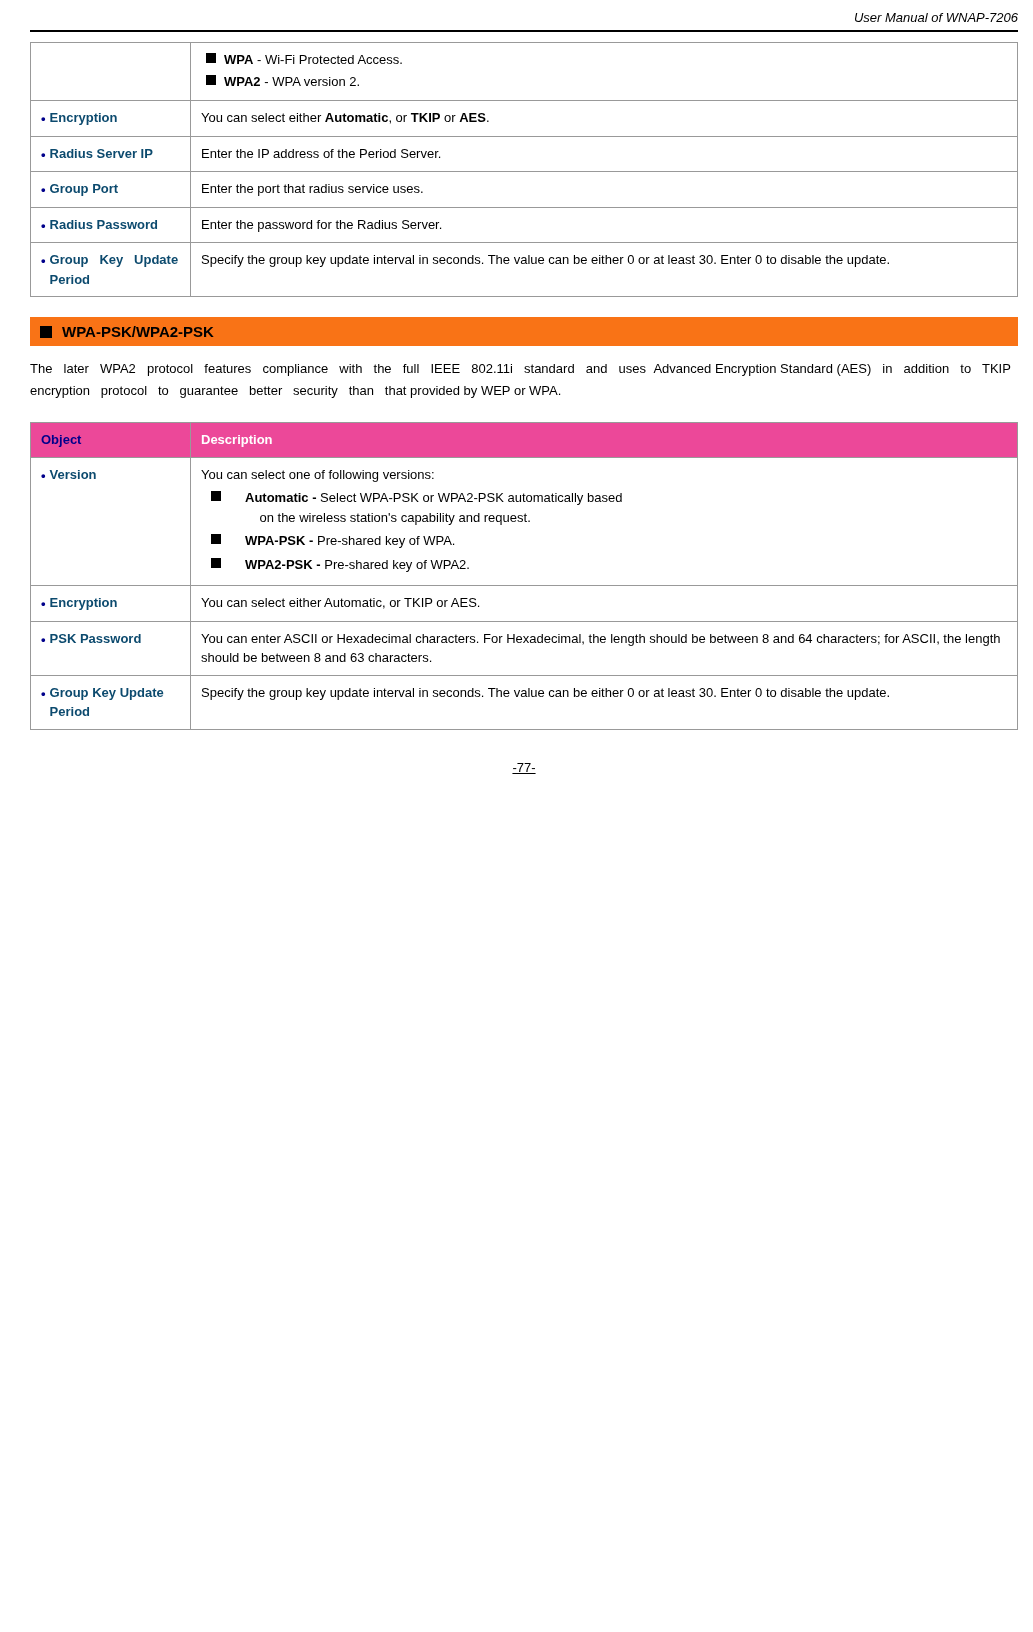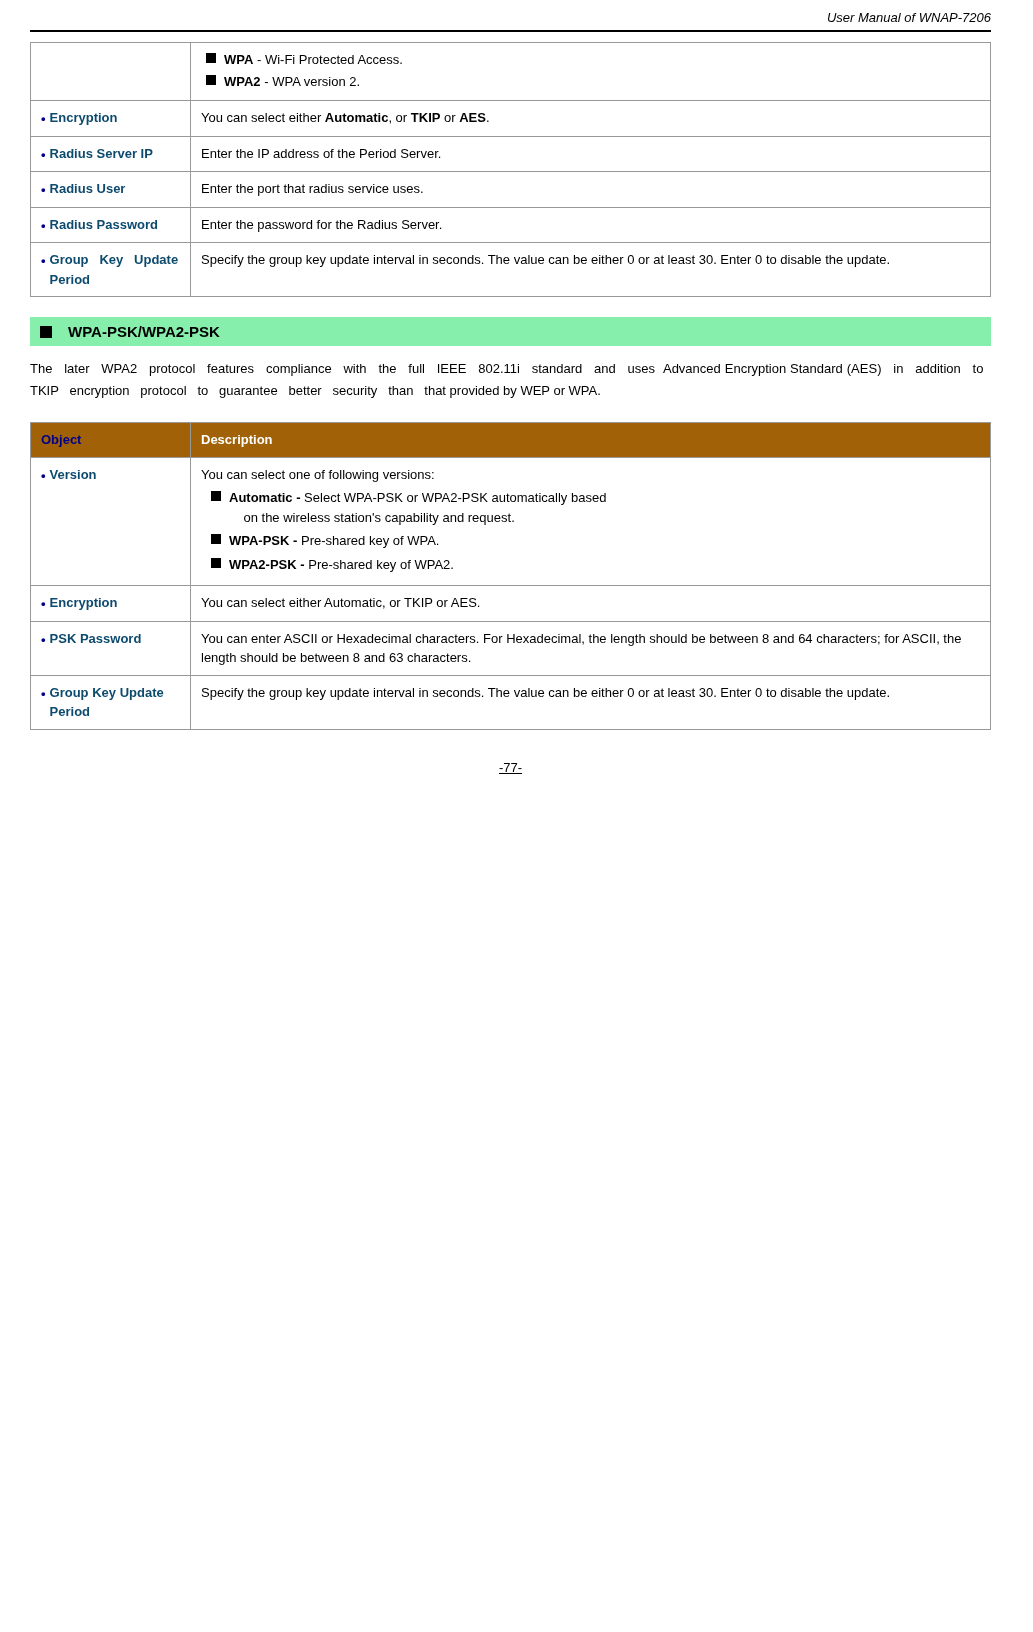--- a/index.html
+++ b/index.html
@@ -8,21 +8,21 @@
       font-size: 13px;
       background: #fff;
       color: #000;
       width: 1033px;
       min-height: 1632px;
       padding: 0;
     }
     .page {
       width: 1033px;
       min-height: 1632px;
-      padding: 10px 42px 40px 30px;
+      padding: 10px 15px 40px 30px;
       position: relative;
     }
     .header {
       text-align: right;
       font-style: italic;
       font-size: 13px;
       border-bottom: 2px solid #000;
       padding-bottom: 5px;
       margin-bottom: 10px;
     }
@@ -64,22 +64,22 @@
       width: 10px;
       height: 10px;
       background: #000;
       flex-shrink: 0;
       margin-top: 3px;
     }
     
     .section-heading {
       display: flex;
       align-items: center;
-      gap: 16px;
-      background: #86efac;
+      gap: 10px;
+      background: #f97316;
       padding: 6px 10px;
       margin-top: 20px;
       margin-bottom: 12px;
       font-size: 15px;
       font-weight: bold;
     }
     .section-heading .sq-icon {
       display: inline-block;
       width: 12px;
       height: 12px;
@@ -90,34 +90,34 @@
       font-size: 13px;
       line-height: 1.7;
       text-align: justify;
       margin-bottom: 20px;
     }
     .body-text strong {
       font-weight: normal;
     }
     
     .table-header td {
-      background: #a16207;
+      background: #ec4899;
       color: #fff;
       font-weight: bold;
       font-size: 13px;
       padding: 7px 10px;
     }
     .inner-bullets {
       padding-left: 0;
       margin-top: 4px;
     }
     .inner-bullets .row {
       display: flex;
       align-items: flex-start;
-      gap: 8px;
+      gap: 24px;
       margin-bottom: 4px;
       margin-left: 10px;
     }
     .inner-bullets .sq {
       display: inline-block;
       width: 10px;
       height: 10px;
       background: #000;
       flex-shrink: 0;
       margin-top: 3px;
@@ -186,21 +186,21 @@
         </td>
         <td>
           Enter the IP address of the Period Server.
         </td>
       </tr>
 
       <tr>
         <td>
           <span class="bullet-item">
             <span class="dot">•</span>
-            <span class="blue-text">Radius User</span>
+            <span class="blue-text">Group Port</span>
           </span>
         </td>
         <td>
           Enter the port that radius service uses.
         </td>
       </tr>
 
       <tr>
         <td>
           <span class="bullet-item">

